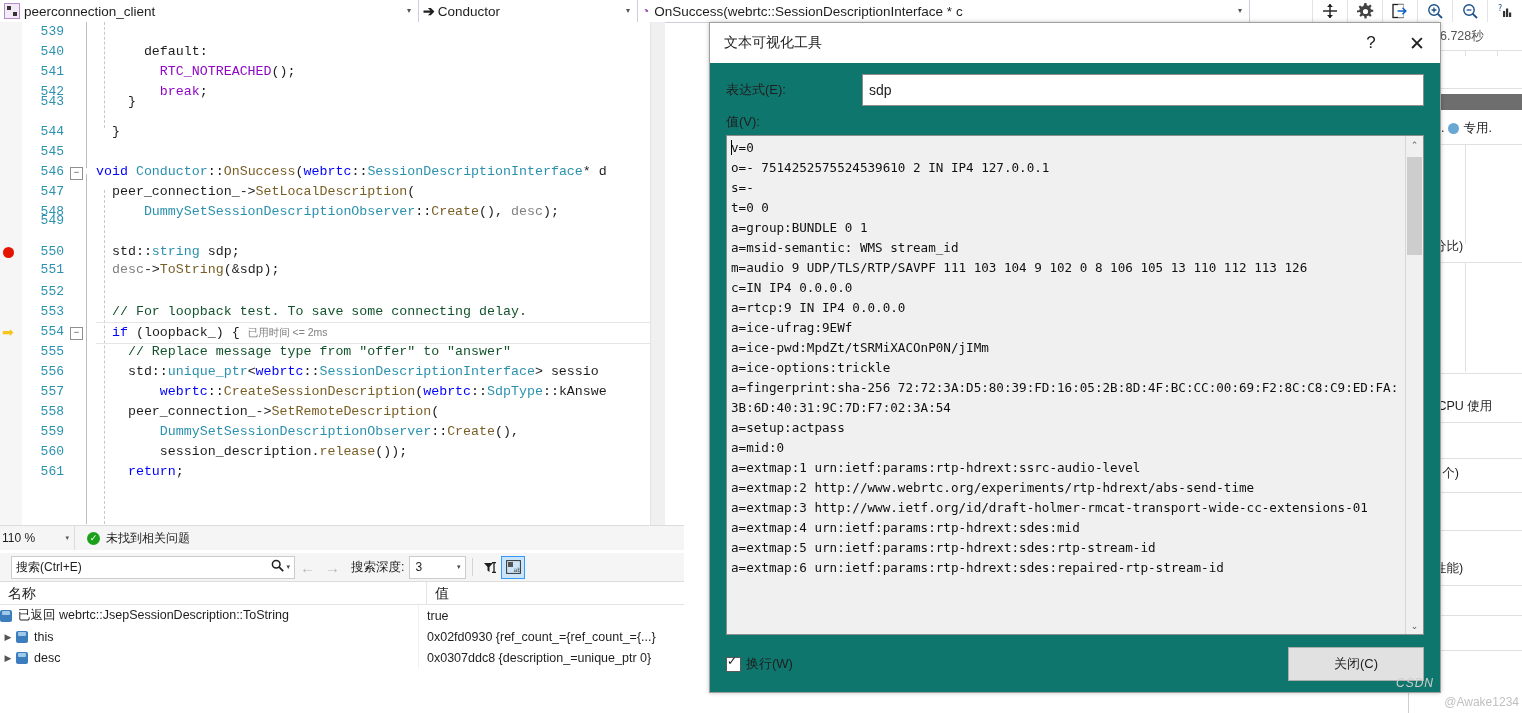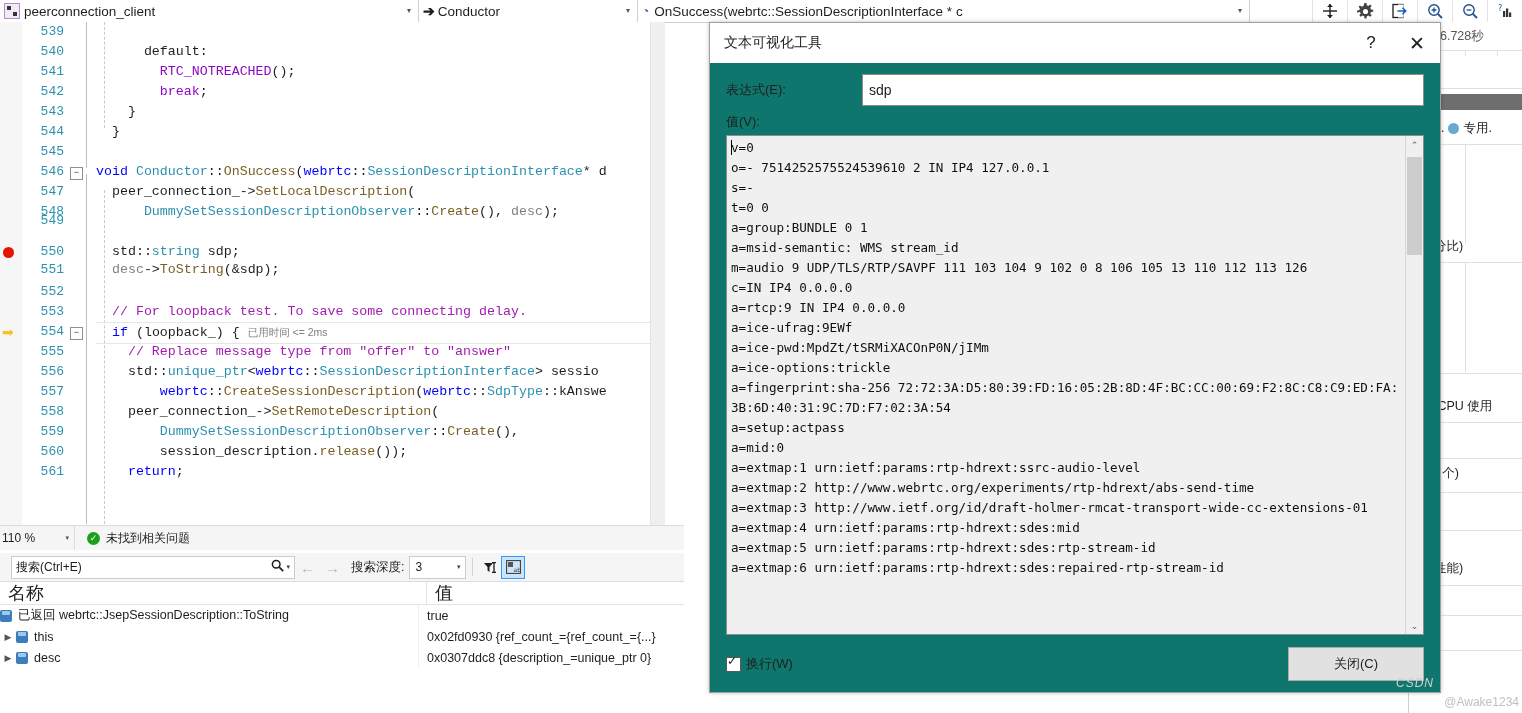--- a/index.html
+++ b/index.html
@@ -66,21 +66,21 @@
     color: #2b91af; font-family: "Liberation Mono", monospace; font-size: 13px;
     line-height: 20px;
   }
   .codetext {
     position: absolute; left: 96px; font-family: "Liberation Mono", monospace;
     font-size: 13.3px; line-height: 20px; color: #1e1e1e; white-space: pre;
   }
   .kw { color: #0000ff; }
   .type { color: #2b91af; }
   .fn { color: #795e26; }
-  .cmt { color: #a21caf; }
+  .cmt { color: #14532d; }
   .macro { color: #8f08c4; }
   .plain { color: #1e1e1e; }
   .var { color: #808080; }
 
   .bp-dot {
     position: absolute; left: 3px; top: 5px; width: 11px; height: 11px;
     border-radius: 50%; background: #e51400;
   }
   .cur-arrow {
     position: absolute; left: 2px; top: 4px; width: 14px; height: 12px;
@@ -156,21 +156,21 @@
     width: 50px; height: 21px; background: #fff; border: 1px solid #cccccc;
     display: flex; align-items: center; padding-left: 5px; font-size: 12px;
   }
   .depth-combo .d-arrow { margin-left: auto; font-size: 7px; color: #444; padding-right: 5px;}
   .tb-sep { width: 1px; height: 18px; background: #d4d4d4; margin: 0 6px; }
   .tb-icon { width: 22px; height: 21px; display: flex; align-items: center; justify-content: center; }
   .tb-icon.active { border: 1px solid #3399ff; background: #cce4f7; }
 
   .grid-header {
     height: 22px; display: flex; align-items: center;
-    border-bottom: 1px solid #e4e4e4; font-size: 18px;
+    border-bottom: 1px solid #e4e4e4; font-size: 14px;
   }
   .col-name { width: 418px; padding-left: 8px; border-right: 1px solid #e4e4e4; height: 22px; line-height: 22px;}
   .col-value { flex: 1; padding-left: 8px; height: 22px; line-height: 22px; }
   .grid-row { height: 21px; display: flex; align-items: center; font-size: 12.5px; }
   .cell-name { width: 418px; display: flex; align-items: center; border-right: 1px solid #f0f0f0; height: 21px;}
   .cell-value { flex: 1; padding-left: 8px; white-space: nowrap; overflow: hidden; }
   .expander { width: 16px; text-align: center; color: #555; font-size: 9px; flex: 0 0 16px; }
   .hex-icon {
     width: 12px; height: 12px; flex: 0 0 12px; margin-right: 6px;
     background: #3b7dbd; border-radius: 2px; position: relative;
@@ -351,21 +351,21 @@
     <div class="gutter-indicator"></div>
     <div class="struct-line" style="left:86px; top:0; height:146px;"></div>
     <div class="dash-line" style="left:104px; top:0; height:106px;"></div>
     <div class="struct-line" style="left:86px; top:152px; height:350px;"></div>
     <div class="dash-line" style="left:104px; top:168px; height:334px;"></div>
     <div class="code-rows" id="code-rows">
         <div class="code-row" style="top: 0px; position: absolute; width: 684px;"><span class="lineno">539</span><span class="codetext"></span></div>
         <div class="code-row" style="top: 20px; position: absolute; width: 684px;"><span class="lineno">540</span><span class="codetext"><span class="plain">      default</span><span class="plain">:</span></span></div>
         <div class="code-row" style="top: 40px; position: absolute; width: 684px;"><span class="lineno">541</span><span class="codetext"><span class="plain">        </span><span class="macro">RTC_NOTREACHED</span><span class="plain">();</span></span></div>
         <div class="code-row" style="top: 60px; position: absolute; width: 684px;"><span class="lineno">542</span><span class="codetext"><span class="plain">        </span><span class="macro">break</span><span class="plain">;</span></span></div>
-        <div class="code-row" style="top: 80px; position: absolute; width: 684px;"><span class="lineno">543</span><span class="codetext"><span class="plain">    }</span></span></div>
+        <div class="code-row" style="top: 70px; position: absolute; width: 684px;"><span class="lineno">543</span><span class="codetext"><span class="plain">    }</span></span></div>
         <div class="code-row" style="top: 100px; position: absolute; width: 684px;"><span class="lineno">544</span><span class="codetext"><span class="plain">  }</span></span></div>
         <div class="code-row" style="top: 120px; position: absolute; width: 684px;"><span class="lineno">545</span><span class="codetext"></span></div>
         <div class="code-row" style="top: 140px; position: absolute; width: 684px;"><span class="lineno">546</span><span class="fold-box">−</span><span class="codetext"><span class="kw">void</span><span class="plain"> </span><span class="type">Conductor</span><span class="plain">::</span><span class="fn">OnSuccess</span><span class="plain">(</span><span class="kw">webrtc</span><span class="plain">::</span><span class="type">SessionDescriptionInterface</span><span class="plain">* d</span></span></div>
         <div class="code-row" style="top: 160px; position: absolute; width: 684px;"><span class="lineno">547</span><span class="codetext"><span class="plain">  peer_connection_-&gt;</span><span class="fn">SetLocalDescription</span><span class="plain">(</span></span></div>
         <div class="code-row" style="top: 180px; position: absolute; width: 684px;"><span class="lineno">548</span><span class="codetext"><span class="plain">      </span><span class="type">DummySetSessionDescriptionObserver</span><span class="plain">::</span><span class="fn">Create</span><span class="plain">(), </span><span class="var">desc</span><span class="plain">);</span></span></div>
         <div class="code-row" style="top: 189px; position: absolute; width: 684px;"><span class="lineno">549</span><span class="codetext"></span></div>
         <div class="code-row" style="top: 220px; position: absolute; width: 684px;"><span class="bp-dot"></span><span class="lineno">550</span><span class="codetext"><span class="plain">  std::</span><span class="type">string</span><span class="plain"> sdp;</span></span></div>
         <div class="code-row" style="top: 238px; position: absolute; width: 684px;"><span class="lineno">551</span><span class="codetext"><span class="plain">  </span><span class="var">desc</span><span class="plain">-&gt;</span><span class="fn">ToString</span><span class="plain">(&amp;sdp);</span></span></div>
         <div class="code-row" style="top: 260px; position: absolute; width: 684px;"><span class="lineno">552</span><span class="codetext"></span></div>
         <div class="code-row" style="top: 280px; position: absolute; width: 684px;"><span class="lineno">553</span><span class="codetext"><span class="cmt">  // For loopback test. To save some connecting delay.</span></span></div>

